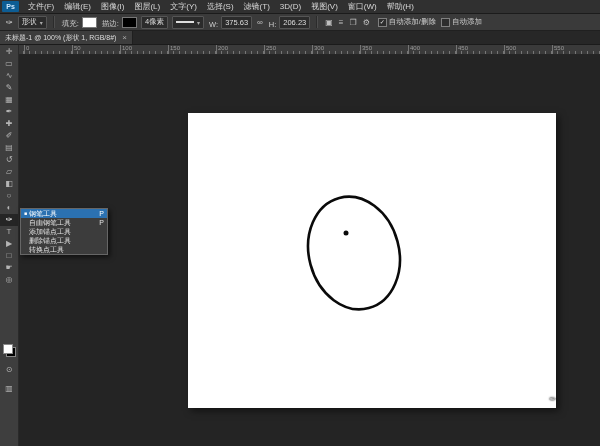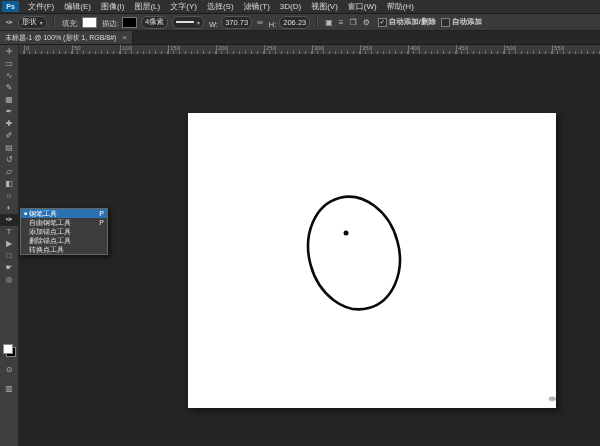--- a/index.html
+++ b/index.html
@@ -13,31 +13,31 @@
            font-size:8px;color:#d8d8d8;z-index:30;}
   #ps-logo{width:17px;height:11px;margin:1px 4px 1px 2px;background:#0d5d94;color:#cfe9ff;
            display:flex;align-items:center;justify-content:center;font-size:7px;font-weight:bold;border-radius:1px;}
   .menu-item{padding:0 5px;line-height:13px;white-space:nowrap;cursor:default;}
 
   
   #optionsbar{position:absolute;top:14px;left:0;right:0;height:16px;background:#3a3a3a;
               border-bottom:1px solid #202020;display:flex;align-items:center;
               font-size:7.5px;color:#cccccc;z-index:29;padding-left:3px;}
   .opt-toolicon{color:#ddd;font-size:8px;margin:0 3px;}
-  .opt-box{height:11px;background:#2b2b2b;border:1px solid #555;border-radius:6px;
+  .opt-box{height:11px;background:#2b2b2b;border:1px solid #555;border-radius:1px;
            display:flex;align-items:center;padding:0 3px;margin:0 2px;color:#ddd;white-space:nowrap;}
   .dd-arrow{font-size:6px;color:#aaa;margin-left:3px;}
   .sep{width:1px;height:12px;background:#2b2b2b;border-right:1px solid #4d4d4d;margin:0 4px;}
   .opt-label{margin:4px 1px 0 3px;white-space:nowrap;}
   .opt-swatch{width:13px;height:9px;border:1px solid #777;margin:0 2px;}
   .opt-icon{font-size:8px;color:#c0c0c0;margin:0 3px;}
   .line-sample{display:inline-block;width:18px;height:0;border-top:2px solid #ddd;}
   .cb{width:7px;height:7px;border:1px solid #808080;background:#2d2d2d;margin:0 2px 0 5px;
       display:flex;align-items:center;justify-content:center;font-size:6px;color:#e8e8e8;line-height:1;}
-  .cb-label{white-space:nowrap;font-weight:bold;}
+  .cb-label{white-space:nowrap;}
 
   
   #tabbar{position:absolute;top:31px;left:0;right:0;height:13px;background:#272727;
           border-bottom:1px solid #1b1b1b;display:flex;z-index:28;}
   #doc-tab{height:13px;background:#3d3d3d;border-right:1px solid #1f1f1f;display:flex;
            align-items:center;padding:0 5px;font-size:7px;color:#dddddd;white-space:nowrap;}
   #tab-close{margin-left:6px;color:#aaa;font-size:8px;line-height:1;}
 
   
   #ruler-h{position:absolute;top:45px;left:18px;right:0;height:9px;background:#3a3a3a;
@@ -112,21 +112,21 @@
     <div class="opt-swatch" style="background:#000000"></div>
     <div class="opt-box">
       <span>4像素</span>
     </div>
     <div class="opt-box">
       <span class="line-sample"></span>
       <span class="dd-arrow">▾</span>
     </div>
     <span class="opt-label">W:</span>
     <div class="opt-box">
-      <span>370.73</span>
+      <span>375.63</span>
     </div>
     <span class="opt-icon">∞</span>
     <span class="opt-label">H:</span>
     <div class="opt-box">
       <span>206.23</span>
     </div>
     <div class="sep"></div>
     <span class="opt-icon">▣</span>
     <span class="opt-icon">≡</span>
     <span class="opt-icon">❐</span>

